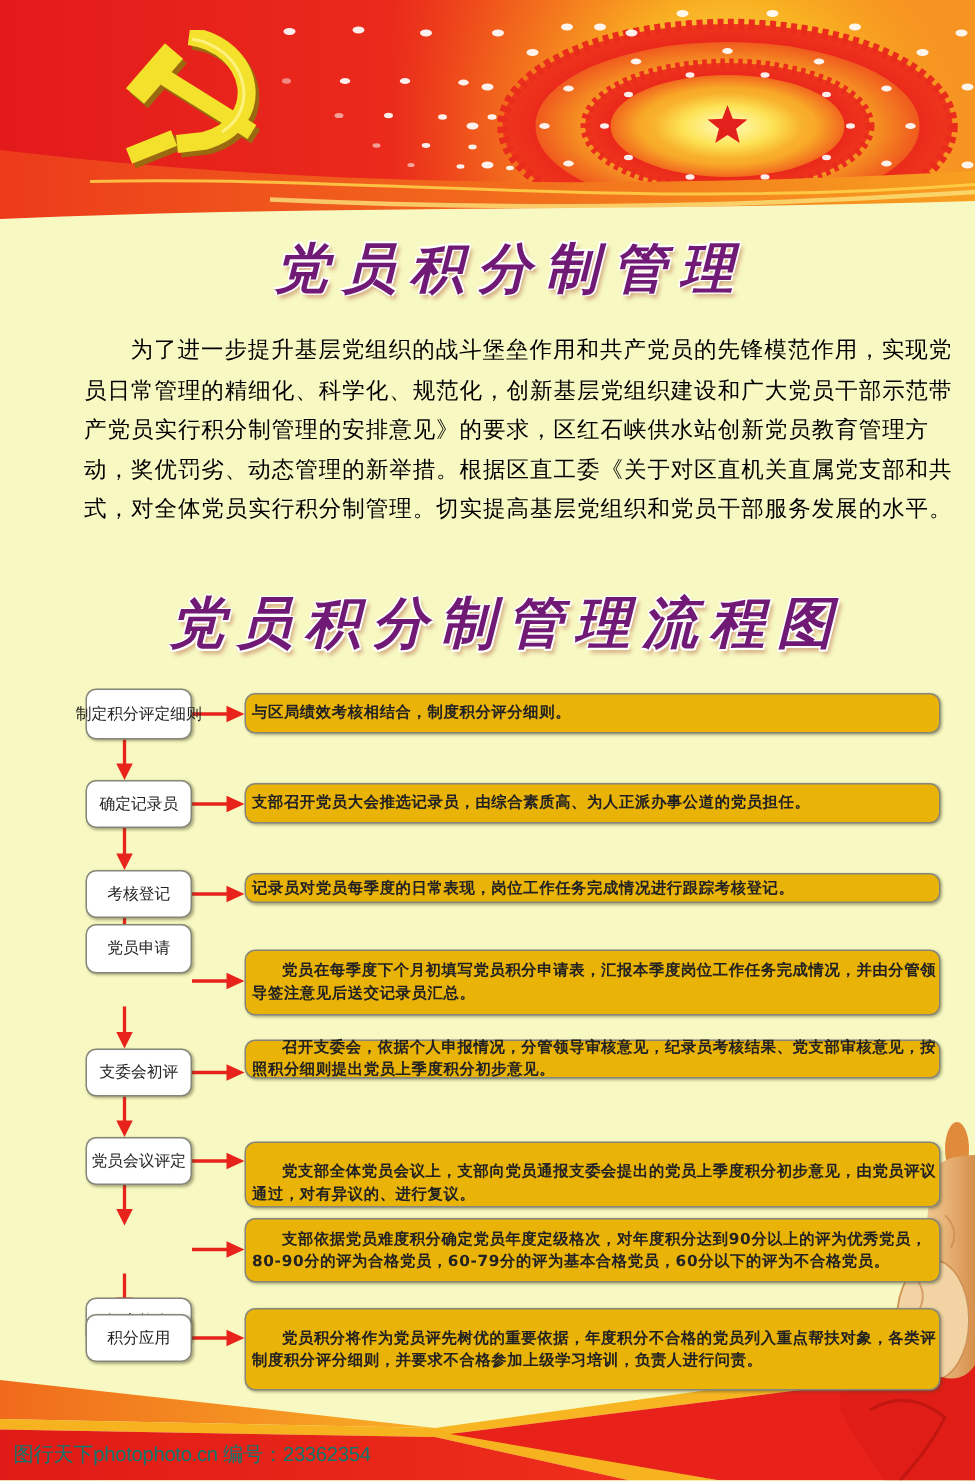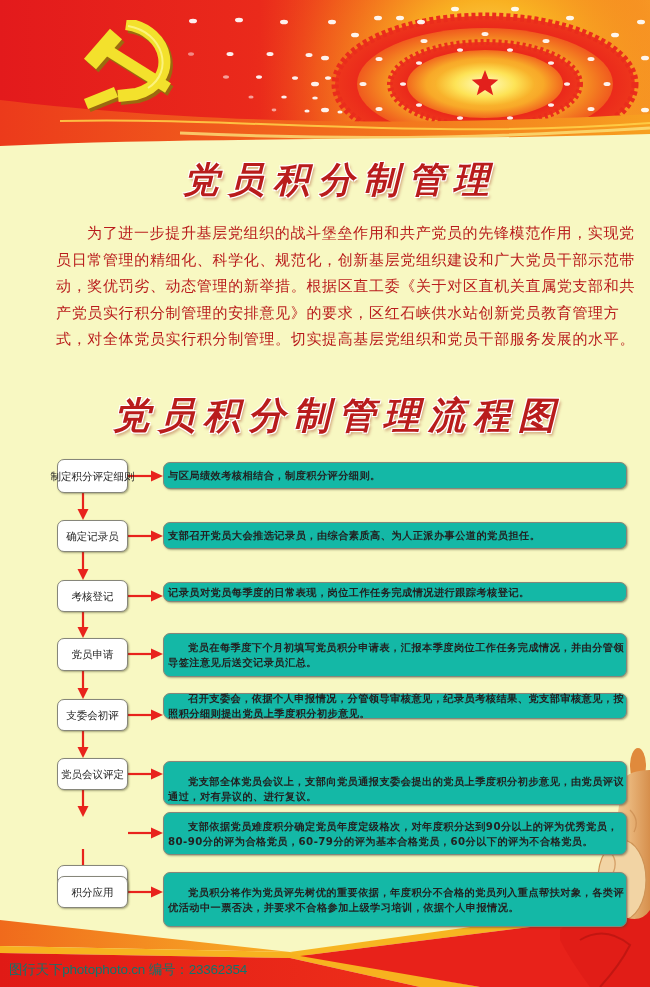--- a/index.html
+++ b/index.html
@@ -1,31 +1,31 @@
 <!DOCTYPE html>
 <html><head>
 <meta charset="utf-8">
 <style>
   *{box-sizing:border-box;margin:0;padding:0}
   html,body{width:650px;height:987px}
   body{position:relative;overflow:hidden;background:#f8f8c2;font-family:"DejaVu Sans",sans-serif;color:#151515}
   .abs{position:absolute}
   #header-art{left:0;top:0;width:650px;height:150px;z-index:0}
   #emblem{left:78px;top:20px;width:100px;height:100px;z-index:1}
-  .big-title{position:absolute;font-family:"DejaVu Serif",serif;font-weight:bold;font-style:italic;color:#b91c1c;white-space:nowrap;
+  .big-title{position:absolute;font-family:"DejaVu Serif",serif;font-weight:bold;font-style:italic;color:#701a75;white-space:nowrap;
     text-shadow:1px 1px 0 #fff,-1px -1px 0 #fff,1px -1px 0 #fff,-1px 1px 0 #fff,2px 3px 3px rgba(140,20,0,.35);z-index:2}
   #title{left:183px;top:156px;font-size:36px;letter-spacing:9px;line-height:46px}
   #flow-title{left:113px;top:391px;font-size:37px;letter-spacing:8px;line-height:48px}
   #intro{left:56px;top:220px;width:580px;z-index:2}
-  .intro-line{height:26.6px;line-height:26.6px;font-size:15px;letter-spacing:.65px;white-space:nowrap;color:#b91c1c}
+  .intro-line{height:26.6px;line-height:26.6px;font-size:15px;letter-spacing:.65px;white-space:nowrap;color:#000000}
   .intro-line.first{padding-left:31px}
   .lbox{position:absolute;left:57px;width:71px;background:#fff;border:1px solid #86867a;border-radius:7px;
     box-shadow:1px 1px 2px rgba(70,70,40,.45);display:flex;flex-direction:row;align-items:center;justify-content:center;
     font-size:10.5px;line-height:15px;color:#222;z-index:3;white-space:nowrap}
-  .rbox{position:absolute;left:163px;width:464px;background:#14b8a6;border:1px solid #86867a;border-radius:7px;
+  .rbox{position:absolute;left:163px;width:464px;background:#eab308;border:1px solid #86867a;border-radius:7px;
     box-shadow:1px 1px 2px rgba(70,70,40,.45);display:flex;flex-direction:column;justify-content:center;padding:0 4px;
     font-size:10.2px;font-weight:bold;letter-spacing:.45px;line-height:15px;color:#222;z-index:3;white-space:nowrap}
   .rbox.top{justify-content:flex-end}
   .rbox.top .d0{margin-top:-4px}
   .rbox .ind{padding-left:20px}
   #arrows{left:0;top:0;width:650px;height:987px;z-index:2;pointer-events:none}
   #footer-art{left:0;top:900px;width:650px;height:87px;z-index:1}
   #pillar{left:560px;top:740px;width:90px;height:247px;z-index:1}
   #watermark{left:9px;top:961px;font-family:"Liberation Sans",sans-serif;font-size:13.5px;color:#0f766e;z-index:4;white-space:nowrap;letter-spacing:-.2px}
 </style>
@@ -160,22 +160,22 @@
     <path d="M12 44 L 38 14" stroke-width="16"></path>
   </g>
   <path d="M50 6 C 86 12, 96 52, 70 68" fill="none" stroke="#fff9a0" stroke-width="2" opacity=".7"></path>
 </svg>
 
 <div id="title" class="big-title">党员积分制管理</div>
 
 <div id="intro" class="abs">
   <div class="intro-line first">为了进一步提升基层党组织的战斗堡垒作用和共产党员的先锋模范作用，实现党</div>
   <div class="intro-line">员日常管理的精细化、科学化、规范化，创新基层党组织建设和广大党员干部示范带</div>
+  <div class="intro-line">产党员实行积分制管理的安排意见》的要求，区红石峡供水站创新党员教育管理方</div>
   <div class="intro-line">动，奖优罚劣、动态管理的新举措。根据区直工委《关于对区直机关直属党支部和共</div>
-  <div class="intro-line">产党员实行积分制管理的安排意见》的要求，区红石峡供水站创新党员教育管理方</div>
   <div class="intro-line">式，对全体党员实行积分制管理。切实提高基层党组织和党员干部服务发展的水平。</div>
 </div>
 
 <div id="flow-title" class="big-title">党员积分制管理流程图</div>
 
 <svg id="footer-art" class="abs" viewBox="0 0 650 87" xmlns="http://www.w3.org/2000/svg">
   <defs>
     <linearGradient id="ftOrange" x1="0" y1="0" x2="1" y2="0">
       <stop offset="0" stop-color="#f06a1c"></stop>
       <stop offset="1" stop-color="#f8b026"></stop>
@@ -289,21 +289,21 @@
   <span>支部召开党员大会推选记录员，由综合素质高、为人正派办事公道的党员担任。</span>
 </div>
 
 <div class="lbox" style="top:580px;height:32px">
   <span>考核登记</span>
 </div>
 <div class="rbox" style="top:582px;height:20px">
   <span>记录员对党员每季度的日常表现，岗位工作任务完成情况进行跟踪考核登记。</span>
 </div>
 
-<div class="lbox" style="top:638px;height:33px">
+<div class="lbox" style="top:616px;height:33px">
   <span>党员申请</span>
 </div>
 <div class="rbox" style="top:633px;height:44px">
   <span class="ind">党员在每季度下个月初填写党员积分申请表，汇报本季度岗位工作任务完成情况，并由分管领</span>
   <span>导签注意见后送交记录员汇总。</span>
 </div>
 
 <div class="lbox" style="top:699px;height:32px">
   <span>支委会初评</span>
 </div>
@@ -326,16 +326,16 @@
 <div class="rbox" style="top:812px;height:43px">
   <span class="ind">支部依据党员难度积分确定党员年度定级格次，对年度积分达到90分以上的评为优秀党员，</span>
   <span>80-90分的评为合格党员，60-79分的评为基本合格党员，60分以下的评为不合格党员。</span>
 </div>
 
 <div class="lbox" style="top:876px;height:32px">
   <span>积分应用</span>
 </div>
 <div class="rbox" style="top:872px;height:55px">
   <span class="ind">党员积分将作为党员评先树优的重要依据，年度积分不合格的党员列入重点帮扶对象，各类评</span>
-  <span>优活动中一票否决，并要求不合格参加上级学习培训，依据个人申报情况。</span>
+  <span>制度积分评分细则，并要求不合格参加上级学习培训，负责人进行问责。</span>
 </div>
 
 <div id="watermark" class="abs">图行天下photophoto.cn  编号：23362354</div>
 
 </body></html>

